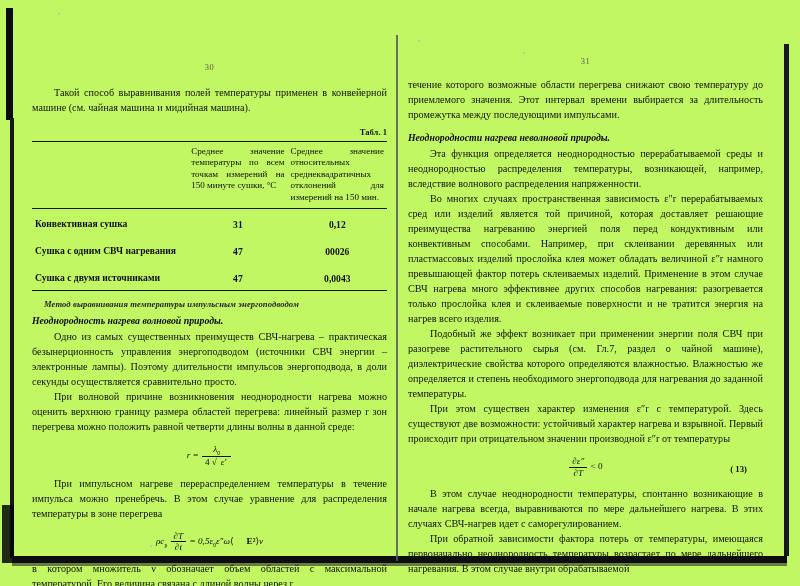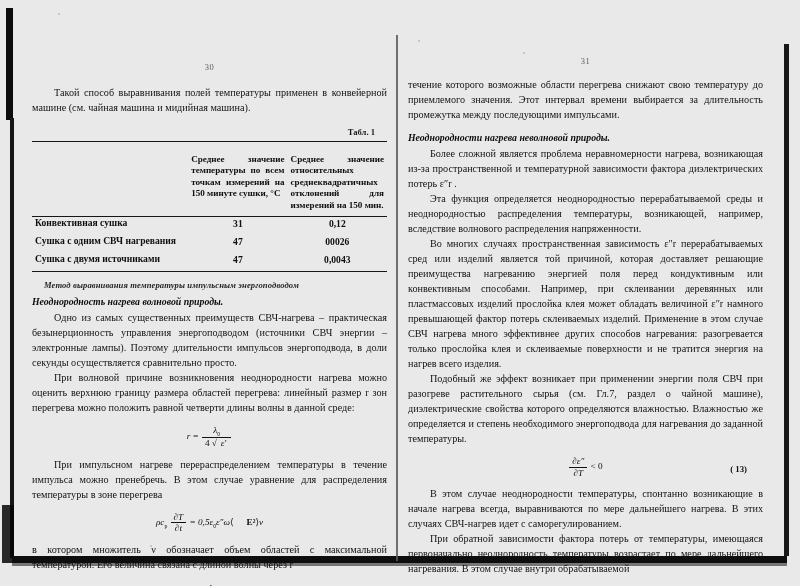--- a/index.html
+++ b/index.html
@@ -9,21 +9,21 @@
   }
   body {
     font-family: "Liberation Serif", "DejaVu Serif", serif;
   }
 
   
   #scan-sheet {
     position: relative;
     width: 800px;
     height: 586px;
-    background: #e5e5e5;
+    background: #bef264;
     overflow: hidden;
     filter: contrast(1.04);
   }
 
   
   .scan-edge {
     position: absolute;
     background: #0f0f0f;
   }
   .scan-edge.left-a { left: 6px;  top: 8px;   width: 7px;  height: 112px; background:#101010; }
@@ -69,45 +69,45 @@
   .body-text p.noindent { text-indent: 0; }
 
   .page.left .body-text  { margin-top: 14px; }
   .page.right .body-text { margin-top: 12px; }
 
   
   .tbl-caption {
     text-align: right;
     font-size: 8.6px;
     font-weight: bold;
-    margin: 10px 12px 2px 0;
+    margin: 10px 0 2px 0;
     color: #1c1c1c;
   }
   table.data {
     width: 100%;
     border-collapse: collapse;
     font-size: 9.1px;
     color: #131313;
   }
   table.data th, table.data td {
     padding: 2px 3px;
     vertical-align: top;
   }
   table.data thead th {
-    font-weight: bold;
+    font-weight: normal;
     text-align: justify;
     line-height: 1.28;
     border-top: 1.6px solid #1a1a1a;
     border-bottom: 1.2px solid #1a1a1a;
-    padding-top: 12px;
+    padding-top: 4px;
     padding-bottom: 4px;
   }
   table.data thead th.blank { border-top: 1.6px solid #1a1a1a; }
   table.data tbody td {
-    padding-top: 0;
+    padding-top: 9px;
     padding-bottom: 4px;
   }
   table.data tbody tr:last-child td {
     border-bottom: 1.6px solid #1a1a1a;
   }
   table.data td.rowname {
     font-weight: bold;
     font-size: 9.6px;
     line-height: 1.22;
     width: 44%;
@@ -284,24 +284,24 @@
   <div class="page right">
 
     <div class="folio">31</div>
 
     <div class="body-text">
 
       <p class="noindent">течение которого возможные области перегрева снижают свою температуру до приемлемого значения. Этот интервал времени выбирается за длительность промежутка между последующими импульсами.</p>
 
       <div class="sec-head">Неоднородности нагрева неволновой природы.</div>
 
-      <p>Более сложной является проблема неравномерности нагрева, возникающая из-за пространственной и температурной зависимости фактора диэлектрических потерь ε″r .</p>
       <p>Эта функция определяется неоднородностью перерабатываемой среды и неоднородностью распределения температуры, возникающей, например, вследствие волнового распределения напряженности.</p>
       <p>Во многих случаях пространственная зависимость ε″r  перерабатываемых сред или изделий является той причиной, которая доставляет решающие преимущества нагреванию энергией поля перед кондуктивным или конвективным способами. Например, при склеивании деревянных или пластмассовых изделий прослойка клея может обладать величиной ε″r  намного превышающей фактор потерь склеиваемых изделий. Применение в этом случае СВЧ нагрева много эффективнее других способов нагревания: разогревается только прослойка клея и склеиваемые поверхности и не тратится энергия на нагрев всего изделия.</p>
       <p>Подобный же эффект возникает при применении энергии поля СВЧ при разогреве растительного сырья (см. Гл.7, раздел о чайной машине), диэлектрические свойства которого определяются влажностью. Влажностью же определяется и степень необходимого  энергоподвода для нагревания до заданной температуры.</p>
+      <p>При этом существен характер изменения ε″r  с температурой. Здесь существуют две возможности: устойчивый характер нагрева и взрывной. Первый происходит при отрицательном значении производной ε″r  от температуры</p>
 
       <div class="formula formula-small">
         <span class="frac">
           <span class="num-part">∂ε″</span>
           <span class="den-part">∂T</span>
         </span>
         <span class="upr">&lt; 0</span>
         <span class="eqno">( 13)</span>
       </div>
 

